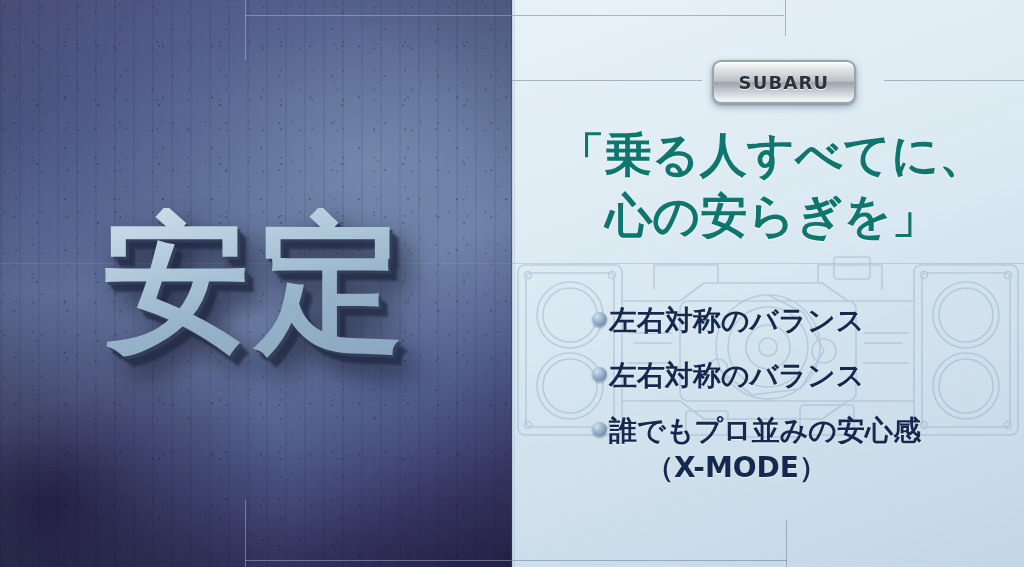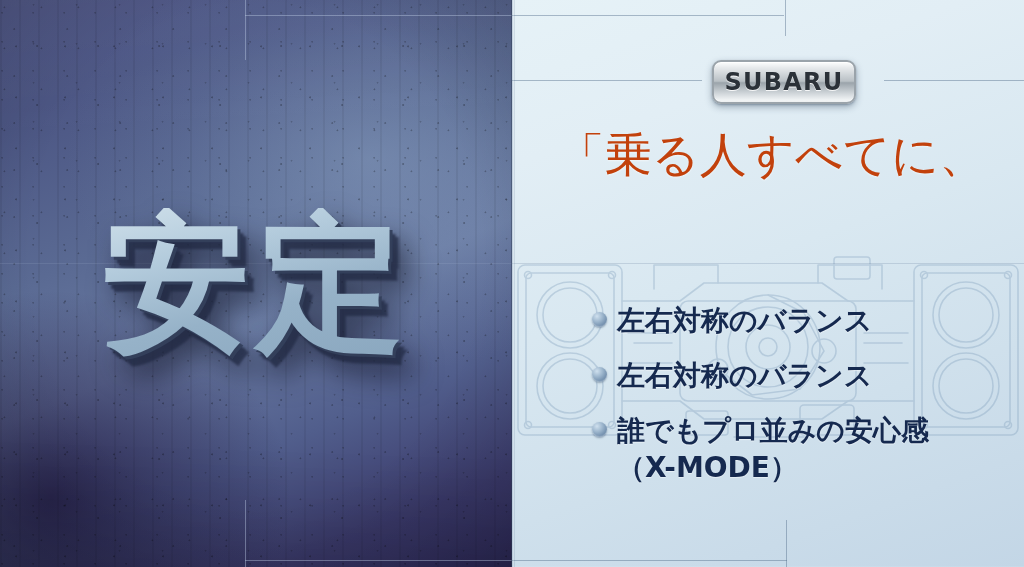--- a/index.html
+++ b/index.html
@@ -117,67 +117,67 @@
     box-shadow:
       inset 0 1px 0 rgba(255,255,255,0.95),
       inset 0 -1px 0 rgba(255,255,255,0.55),
       0 3px 7px rgba(40,60,85,0.38),
       0 1px 2px rgba(40,60,85,0.30);
     display:flex; align-items:center; justify-content:center;
     z-index:6;
   }
   #subaru-badge .txt {
     font-family:"DejaVu Sans","Liberation Sans",sans-serif;
-    font-weight:700; font-size:24px; letter-spacing:1.2px;
+    font-weight:700; font-size:18px; letter-spacing:1.2px;
     color:#2b3138;
     text-shadow:0 1px 0 rgba(255,255,255,0.85);
   }
 
   
   #headline {
     position:absolute; left:512px; top:124px; width:512px;
     text-align:center; z-index:5;
   }
   #headline .hl {
     font-family:"DejaVu Sans","Liberation Sans",sans-serif;
-    font-weight:400;
+    font-weight:700;
     font-size:47px;
     line-height:1.30;
     letter-spacing:0px;
-    color:#c2410c;
+    color:#0f766e;
     text-shadow:0 1px 2px rgba(255,255,255,0.55);
     white-space:nowrap;
     margin-left:8px;
   }
 
   
   #bullets {
     position:absolute; left:592px; top:303px; width:420px; z-index:5;
   }
   .bullet-item {
-    display:flex; align-items:flex-start; gap:10px;
+    display:flex; align-items:flex-start; gap:2px;
     margin-bottom:18px;
   }
   .bullet-dot {
     flex:0 0 auto;
     width:15px; height:15px; border-radius:50%;
     margin-top:9px;
     background:radial-gradient(circle at 33% 28%, #cfe0ee 0%, #9db6cd 38%, #6d8aa9 75%, #50708f 100%);
     box-shadow:0 1px 2px rgba(35,60,90,0.40), inset 0 -1px 1px rgba(255,255,255,0.25);
   }
   .bullet-text {
     font-family:"DejaVu Sans","Liberation Sans",sans-serif;
     font-weight:700;
     font-size:28px;
     line-height:1.32;
     color:#15294f;
     letter-spacing:0px;
     text-shadow:0 1px 1px rgba(255,255,255,0.50);
   }
-  .bullet-text .sub { display:block; }
+  .bullet-text .sub { display:block;margin-left:37px; }
 
   
   #seam {
     position:absolute; left:511px; top:0; width:3px; height:567px;
     background:linear-gradient(90deg, rgba(20,28,50,0.55) 0%, rgba(120,145,175,0.35) 45%, rgba(255,255,255,0.30) 100%);
     z-index:7;
   }
 </style>
 </head>
 <body>
@@ -264,20 +264,21 @@
   </div>
 
   <div id="seam"></div>
 
   <div id="subaru-badge">
     <span class="txt">SUBARU</span>
   </div>
 
   <div id="headline">
     <div class="hl">「乗る人すべてに、</div>
+    <div class="hl">心の安らぎを」</div>
   </div>
 
   <div id="bullets">
 
     <div class="bullet-item">
       <span class="bullet-dot"></span>
       <span class="bullet-text">左右対称のバランス</span>
     </div>
 
     <div class="bullet-item">

